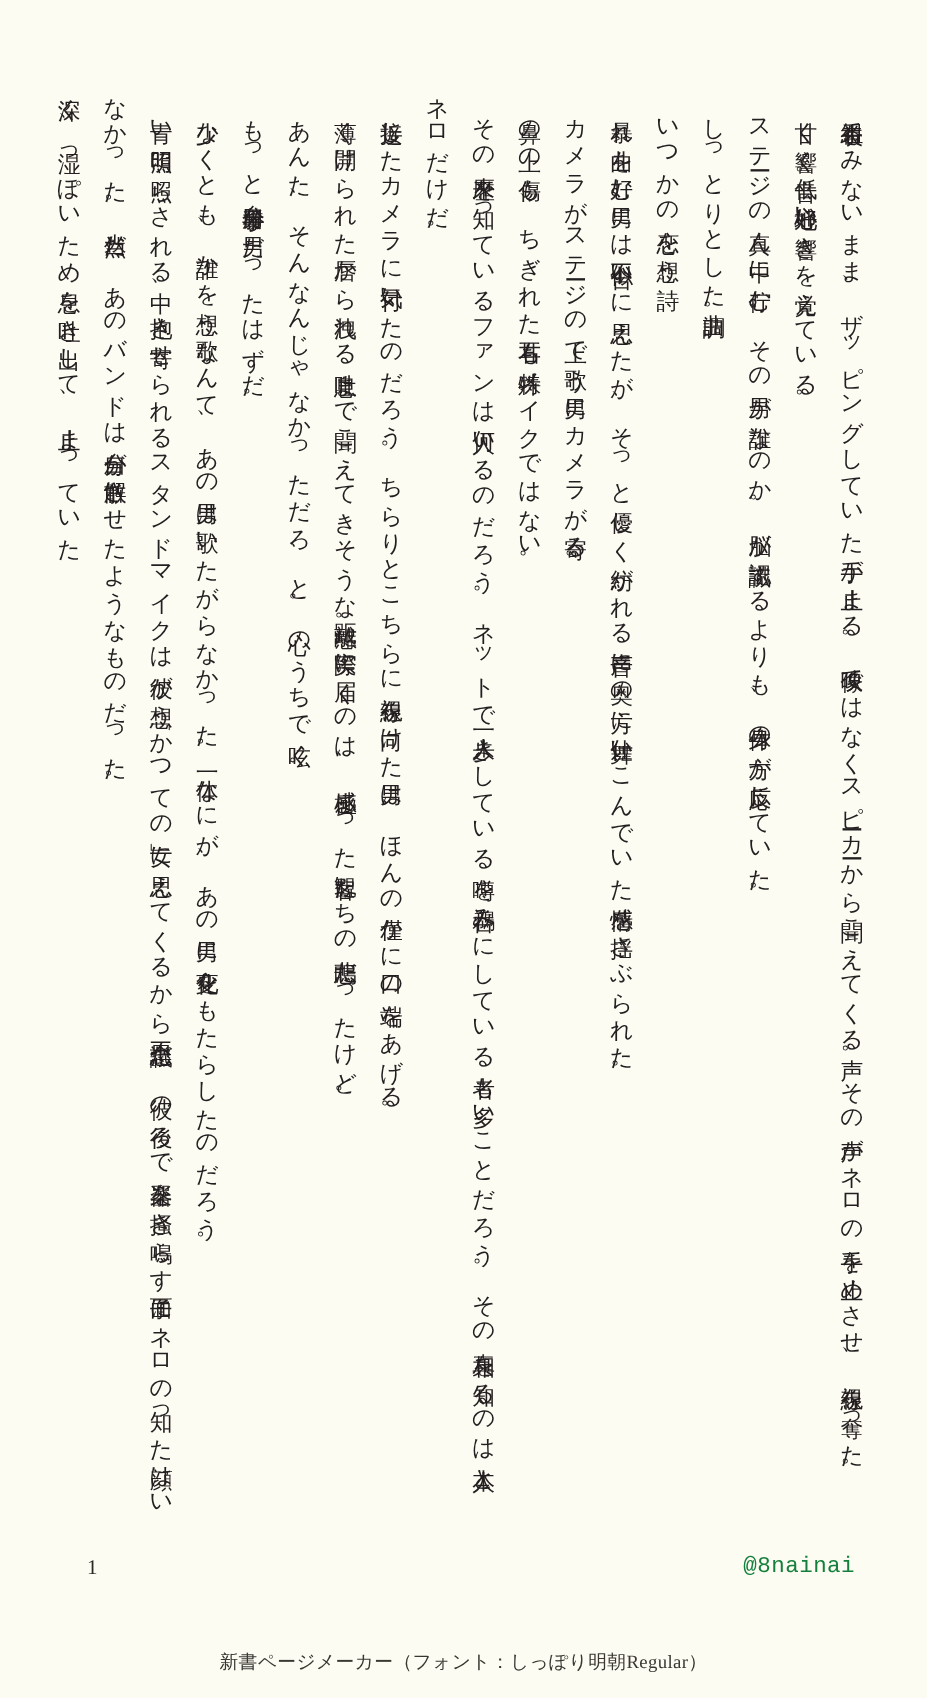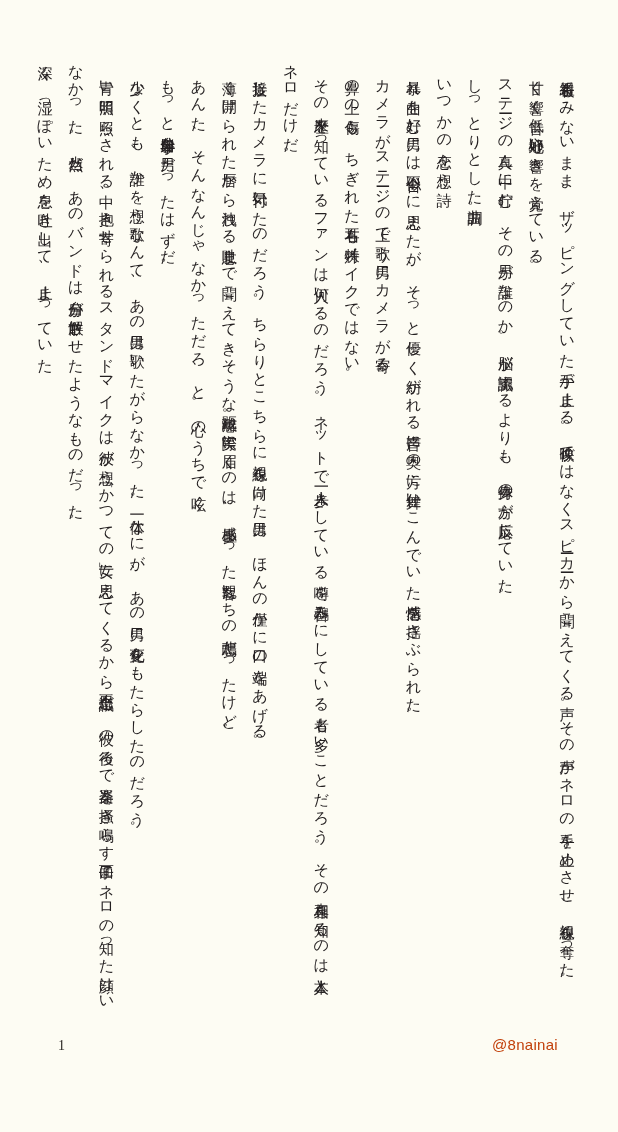--- a/index.html
+++ b/index.html
@@ -61,25 +61,25 @@
     position: absolute;
     left: 58px;
     top: 1038px;
     font-size: 14px;
     color: #2b2723;
     font-family: "Liberation Serif", "DejaVu Serif", serif;
   }
 
   .handle {
     position: absolute;
-    right: 60px;
+    right: 48px;
     top: 1036px;
     font-size: 15px;
-    color: #c2410c;
-    font-family: Liberation Sans, sans-serif;
+    color: #15803d;
+    font-family: Liberation Mono, monospace;
     letter-spacing: 0.02em;
   }
 
   .credit {
     position: absolute;
     left: 0;
     top: 1100px;
     width: 618px;
     text-align: center;
     font-size: 12.5px;
@@ -109,14 +109,15 @@
       <p>あんた、そんなんじゃなかっただろ、と。心のうちで呟く。</p>
       <p>もっと自分勝手な男だったはずだ。</p>
       <p>少なくとも、誰かを想う歌なんて、あの男は歌いたがらなかった。一体なにが、あの男に変化をもたらしたのだろう。</p>
       <p>青い照明に照らされる中、抱き寄せられるスタンドマイクは彼が想う「かつての女」に思えてくるから不思議だ。彼の後ろで楽器を掻き鳴らす面子にネロの知った顔はいなかった。当然だ、あのバンドは自分が解散させたようなものだった。</p>
       <p class="noindent">深く、湿っぽいため息を吐き出して、止まっていた</p>
     </div>
   </div>
 
   <div class="page-number">1</div>
   <div class="handle">@8nainai</div>
+  <div class="credit">新書ページメーカー（フォント：しっぽり明朝Regular）</div>
 
 </div>
 
 </body></html>

